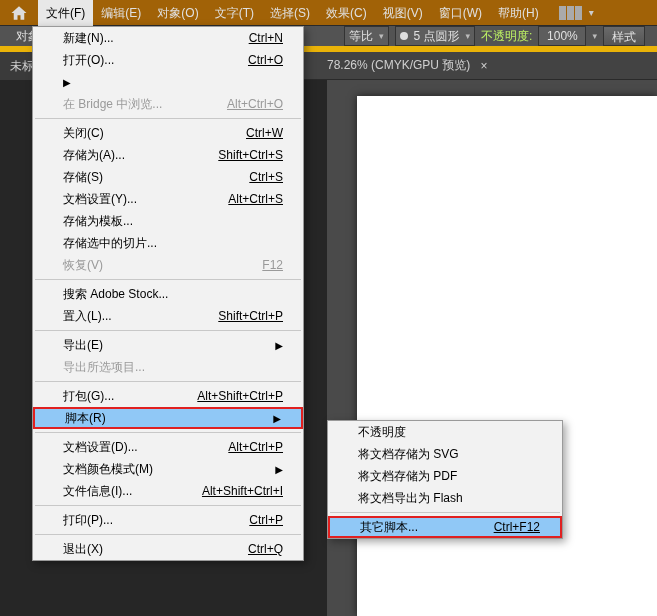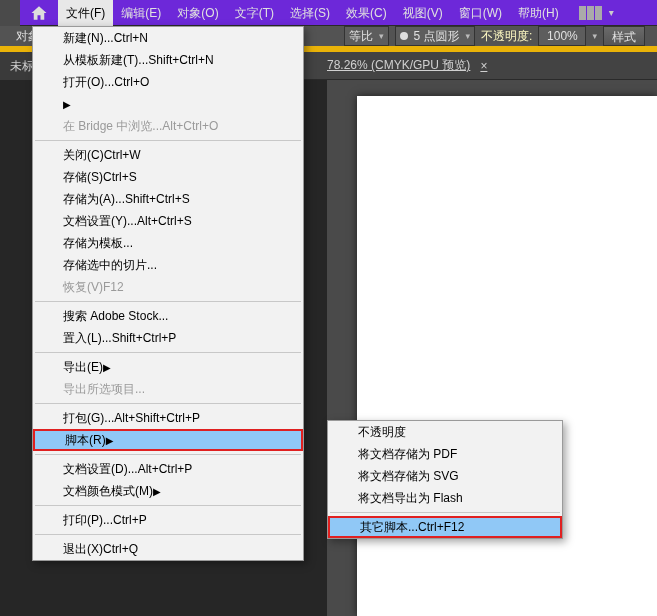--- a/index.html
+++ b/index.html
@@ -1,46 +1,46 @@
 <!DOCTYPE html>
 <html><head>
 <meta charset="utf-8">
 <style>
 * { margin:0; padding:0; box-sizing:border-box; font-family:"Microsoft YaHei",Arial,sans-serif; font-size:12px; }
 body { background:#4a4a4a; width:657px; height:616px; overflow:hidden; position:relative; }
 
-.menubar { height:26px; background:#6d28d9; display:flex; align-items:center; padding-left:10px; border-bottom:1px solid #2a2a2a;margin-left:20px; }
+.menubar { height:26px; background:#a16207; display:flex; align-items:center; padding-left:10px; border-bottom:1px solid #2a2a2a; }
 .home-icon { width:18px; height:18px; margin-right:10px; }
 .menubar-item { color:#e0e0e0; padding:0 8px; height:26px; line-height:26px; cursor:pointer; }
 .menubar-item.active { background:#e8e8e8; color:#000; }
 .layout-icon { width:26px; height:14px; margin-left:12px; display:flex; }
 .layout-icon span { width:7px; height:14px; background:#aaa; margin-right:1px; }
 .layout-chevron { color:#ccc; margin-left:4px; font-size:10px; }
 
 .toolbar { height:26px; background:#535353; display:flex; align-items:center; padding-left:16px; border-bottom:6px solid #eab308; position:relative; }
 .toolbar-label { color:#e0e0e0; margin-right:10px; }
 .toolbar-right { position:absolute; left:344px; display:flex; align-items:center; gap:6px; }
 .tool-select { background:#5d5d5d; border:1px solid #333; color:#e0e0e0; padding:1px 4px; display:flex; align-items:center; height:20px; }
 .tool-select .chev { margin-left:6px; font-size:9px; color:#bbb; }
 .opacity-box { background:#5d5d5d; border:1px solid #333; color:#e0e0e0; width:48px; height:20px; text-align:center; line-height:18px; }
 .sample-btn { background:linear-gradient(#6a6a6a,#555); border:1px solid #333; color:#e0e0e0; padding:2px 8px; height:20px; }
 
 .tabbar { height:28px; background:#434343; display:flex; align-items:center; border-bottom:1px solid #2a2a2a; position:relative; }
 .tab { color:#d0d0d0; padding:0 10px; height:28px; line-height:28px; background:#3a3a3a; border-right:1px solid #282828; display:flex; align-items:center; gap:6px; }
-.tab-visible { position:absolute; left:327px; display:flex; align-items:center; color:#d0d0d0; height:28px;text-decoration:underline; }
+.tab-visible { position:absolute; left:327px; display:flex; align-items:center; color:#d0d0d0; height:28px; }
 
 .dark-area { position:absolute; left:0; top:80px; width:327px; height:536px; background:#262626; }
 .canvas { position:absolute; left:357px; top:96px; width:300px; height:520px; background:#fff; box-shadow:0 0 8px rgba(0,0,0,.6); }
 
 .dropdown { position:absolute; left:32px; top:26px; width:272px; background:#f2f2f2; border:1px solid #9a9a9a; box-shadow:3px 3px 8px rgba(0,0,0,.35); }
-.menu-item { display:flex; align-items:center; padding:3px 36px 3px 30px; color:#000; cursor:pointer; position:relative; height:22px; }
+.menu-item { display:flex; justify-content:space-between; align-items:center; padding:3px 20px 3px 30px; color:#000; cursor:pointer; position:relative; height:22px; }
 .menu-item.disabled { color:#9a9a9a; cursor:default; }
 .menu-item.highlight { background:#90c8f6; }
 .menu-item .arrow { font-size:10px; }
-.menu-kb { color:#000; }
+.menu-kb { color:#000;text-decoration:underline; }
 .menu-item.disabled .menu-kb { color:#9a9a9a; }
 .menu-sep { height:1px; background:#c8c8c8; margin:3px 2px; }
 .red-box { border:2px solid #e02020; }
 
 .submenu { position:absolute; left:327px; top:420px; width:236px; background:#f2f2f2; border:1px solid #9a9a9a; box-shadow:3px 3px 8px rgba(0,0,0,.35); }
 </style>
 </head>
 <body>
 
 <div class="menubar">
@@ -71,21 +71,21 @@
   <div class="toolbar-right">
     <div class="tool-select">
         <span>等比</span>
         <span class="chev">▾</span>
       </div>
     <div class="tool-select">
         <span style="width:8px;height:8px;border-radius:50%;background:#ddd;margin-right:6px;"></span>
         <span>5 点圆形</span>
         <span class="chev">▾</span>
       </div>
-    <span style="color:#fef9c3">不透明度:</span>
+    <span style="color:#bef264">不透明度:</span>
     <div class="opacity-box"><span>100%</span></div>
     <span style="color:#bbb;font-size:9px">▾</span>
     <div class="sample-btn"><span>样式</span></div>
   </div>
 </div>
 
 <div class="tabbar">
   <div class="tab">
       <span>未标题</span>
     </div>
@@ -97,46 +97,42 @@
 
 <div class="dark-area"></div>
 <div class="canvas"></div>
 
 <div class="dropdown" id="file-menu">
     <div class="menu-item">
       <span>新建(N)...</span>
       <span class="menu-kb">Ctrl+N</span>
     </div>
     <div class="menu-item">
-      <span>从模板新建(T)...</span>
-      <span class="menu-kb">Shift+Ctrl+N</span>
-    </div>
-    <div class="menu-item">
       <span>打开(O)...</span>
       <span class="menu-kb">Ctrl+O</span>
     </div>
     <div class="menu-item">
       <span class="arrow">▶</span>
     </div>
     <div class="menu-item disabled">
       <span>在 Bridge 中浏览...</span>
       <span class="menu-kb">Alt+Ctrl+O</span>
     </div>
     <div class="menu-sep"></div>
     <div class="menu-item">
       <span>关闭(C)</span>
       <span class="menu-kb">Ctrl+W</span>
     </div>
     <div class="menu-item">
+      <span>存储为(A)...</span>
+      <span class="menu-kb">Shift+Ctrl+S</span>
+    </div>
+    <div class="menu-item">
       <span>存储(S)</span>
       <span class="menu-kb">Ctrl+S</span>
-    </div>
-    <div class="menu-item">
-      <span>存储为(A)...</span>
-      <span class="menu-kb">Shift+Ctrl+S</span>
     </div>
     <div class="menu-item">
       <span>文档设置(Y)...</span>
       <span class="menu-kb">Alt+Ctrl+S</span>
     </div>
     <div class="menu-item">
       <span>存储为模板...</span>
     </div>
     <div class="menu-item">
       <span>存储选中的切片...</span>
@@ -172,40 +168,44 @@
     </div>
     <div class="menu-sep"></div>
     <div class="menu-item">
       <span>文档设置(D)...</span>
       <span class="menu-kb">Alt+Ctrl+P</span>
     </div>
     <div class="menu-item">
       <span>文档颜色模式(M)</span>
       <span class="arrow">▶</span>
     </div>
+    <div class="menu-item">
+      <span>文件信息(I)...</span>
+      <span class="menu-kb">Alt+Shift+Ctrl+I</span>
+    </div>
     <div class="menu-sep"></div>
     <div class="menu-item">
       <span>打印(P)...</span>
       <span class="menu-kb">Ctrl+P</span>
     </div>
     <div class="menu-sep"></div>
     <div class="menu-item">
       <span>退出(X)</span>
       <span class="menu-kb">Ctrl+Q</span>
     </div>
   </div>
 <div class="submenu" id="script-submenu">
     <div class="menu-item">
       <span>不透明度</span>
     </div>
     <div class="menu-item">
+      <span>将文档存储为 SVG</span>
+    </div>
+    <div class="menu-item">
       <span>将文档存储为 PDF</span>
-    </div>
-    <div class="menu-item">
-      <span>将文档存储为 SVG</span>
     </div>
     <div class="menu-item">
       <span>将文档导出为 Flash</span>
     </div>
     <div class="menu-sep"></div>
     <div class="menu-item highlight red-box">
       <span>其它脚本...</span>
       <span class="menu-kb">Ctrl+F12</span>
     </div>
   </div>

